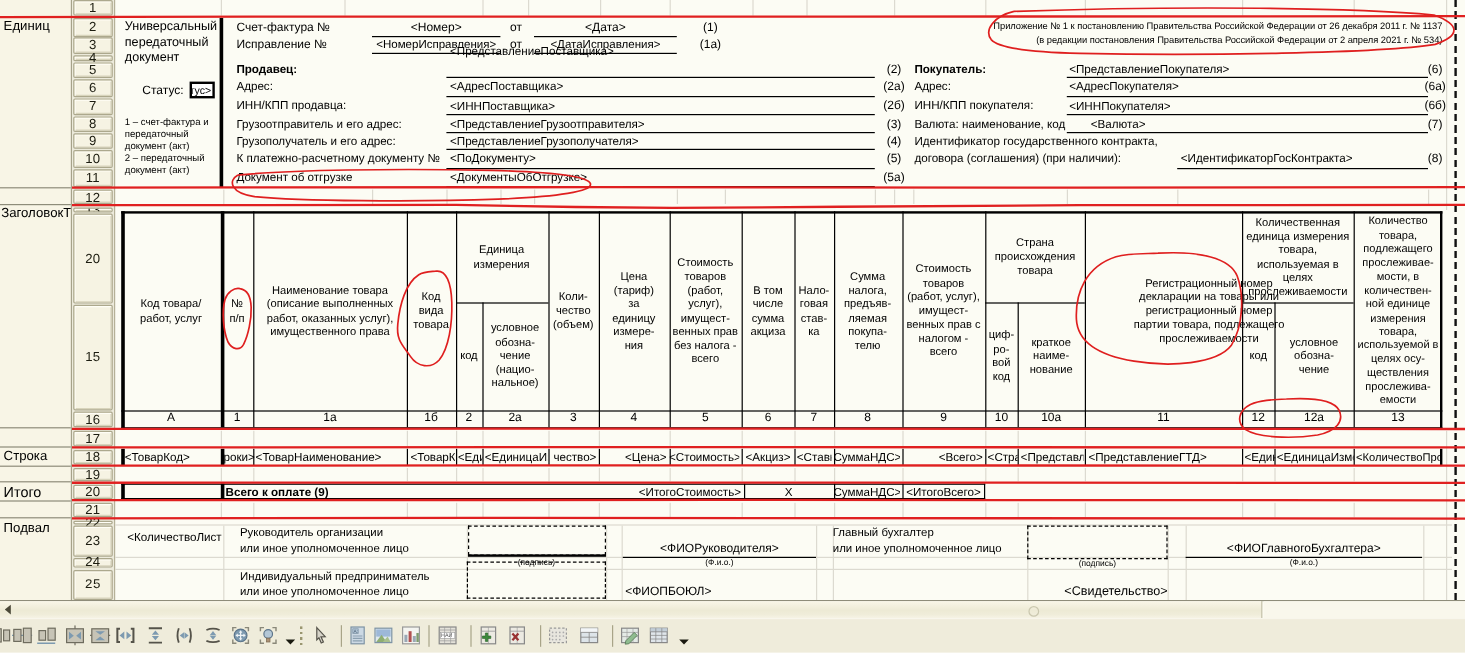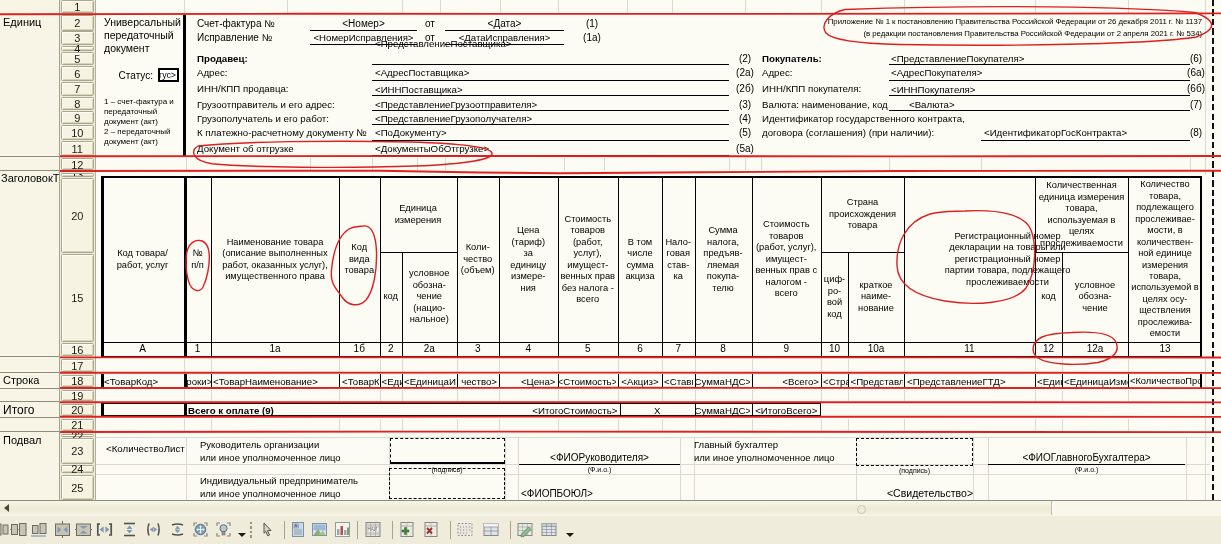--- a/index.html
+++ b/index.html
@@ -90,21 +90,21 @@
 <div class="ab" style="left:60.5px;top:433.5px;width:33.5px;height:3.5px;background:#f6f3e3;border:1px solid #aca88d;border-radius:1.5px;box-sizing:border-box;box-shadow:inset 1px 1px 0 #fffef6,inset -1px -1px 0 #d8d4bc;">
       <div style="position:absolute;left:0;top:-4.75px;width:100%;text-align:center;font-size:11px;color:#1c1c10;">22</div>
     </div>
 <div class="ab" style="left:60.5px;top:437.5px;width:33.5px;height:26px;background:#f6f3e3;border:1px solid #aca88d;border-radius:1.5px;box-sizing:border-box;box-shadow:inset 1px 1px 0 #fffef6,inset -1px -1px 0 #d8d4bc;">
       <div style="position:absolute;left:0;top:6.5px;width:100%;text-align:center;font-size:11px;color:#1c1c10;">23</div>
     </div>
 <div class="ab" style="left:60.5px;top:464.5px;width:33.5px;height:8.5px;background:#f6f3e3;border:1px solid #aca88d;border-radius:1.5px;box-sizing:border-box;box-shadow:inset 1px 1px 0 #fffef6,inset -1px -1px 0 #d8d4bc;">
       <div style="position:absolute;left:0;top:-2.25px;width:100%;text-align:center;font-size:11px;color:#1c1c10;">24</div>
     </div>
 <div class="ab" style="left:60.5px;top:474.5px;width:33.5px;height:25.5px;background:#f6f3e3;border:1px solid #aca88d;border-radius:1.5px;box-sizing:border-box;box-shadow:inset 1px 1px 0 #fffef6,inset -1px -1px 0 #d8d4bc;">
-      <div style="position:absolute;left:0;top:6.25px;width:100%;text-align:center;font-size:11px;color:#1c1c10;">25</div>
+      <div style="position:absolute;left:0;top:6.25px;width:100%;text-align:center;font-size:11px;color:#1c1c10;font-family:Liberation Mono, monospace;">25</div>
     </div>
 <div class="ab" style="left:95px;top:0px;width:1px;height:501px;background:#b5b198;"></div>
 <div class="ab" style="left:184px;top:0px;width:1px;height:13px;background:#dcdad0;"></div>
 <div class="ab" style="left:287px;top:0px;width:1px;height:13px;background:#dcdad0;"></div>
 <div class="ab" style="left:402px;top:0px;width:1px;height:13px;background:#dcdad0;"></div>
 <div class="ab" style="left:440px;top:0px;width:1px;height:13px;background:#dcdad0;"></div>
 <div class="ab" style="left:500px;top:0px;width:1px;height:13px;background:#dcdad0;"></div>
 <div class="ab" style="left:557.5px;top:0px;width:1px;height:13px;background:#dcdad0;"></div>
 <div class="ab" style="left:627px;top:0px;width:1px;height:13px;background:#dcdad0;"></div>
 <div class="ab" style="left:672px;top:0px;width:1px;height:13px;background:#dcdad0;"></div>
@@ -213,21 +213,21 @@
 <div class="ab" style="left:310px;top:44px;width:107px;height:1.2px;background:#000;"></div>
 <div class="ab" style="left:310px;top:32px;width:107px;text-align:center;font-size:9.6px;white-space:nowrap;">&lt;НомерИсправления&gt;</div>
 <div class="ab" style="left:421px;top:32px;width:18px;text-align:center;font-size:10px;white-space:nowrap;">от</div>
 <div class="ab" style="left:445px;top:44px;width:119px;height:1.2px;background:#000;"></div>
 <div class="ab" style="left:445px;top:32px;width:119px;text-align:center;font-size:9.6px;white-space:nowrap;">&lt;ДатаИсправления&gt;</div>
 <div class="ab" style="left:576px;top:32px;width:32px;text-align:center;font-size:10px;white-space:nowrap;">(1а)</div>
 <div class="ab" style="left:197px;top:53px;font-size:9.7px;white-space:nowrap;font-weight:bold;">Продавец:</div>
 <div class="ab" style="left:197px;top:66.5px;font-size:9.7px;white-space:nowrap;">Адрес:</div>
 <div class="ab" style="left:197px;top:83px;font-size:9.7px;white-space:nowrap;">ИНН/КПП продавца:</div>
 <div class="ab" style="left:197px;top:98.5px;font-size:9.7px;white-space:nowrap;">Грузоотправитель и его адрес:</div>
-<div class="ab" style="left:197px;top:112.5px;font-size:9.7px;white-space:nowrap;">Грузополучатель и его работ:</div>
+<div class="ab" style="left:197px;top:112.5px;font-size:9.7px;white-space:nowrap;">Грузополучатель и его адрес:</div>
 <div class="ab" style="left:197px;top:127px;font-size:9.7px;white-space:nowrap;">К платежно-расчетному документу №</div>
 <div class="ab" style="left:197px;top:142.5px;font-size:9.7px;white-space:nowrap;">Документ об отгрузке</div>
 <div class="ab" style="left:375px;top:38px;font-size:9.7px;white-space:nowrap;">&lt;ПредставлениеПоставщика&gt;</div>
 <div class="ab" style="left:372px;top:64px;width:357px;height:1.2px;background:#000;"></div>
 <div class="ab" style="left:375px;top:67px;font-size:9.7px;white-space:nowrap;">&lt;АдресПоставщика&gt;</div>
 <div class="ab" style="left:372px;top:80px;width:357px;height:1.2px;background:#000;"></div>
 <div class="ab" style="left:375px;top:83.5px;font-size:9.7px;white-space:nowrap;">&lt;ИННПоставщика&gt;</div>
 <div class="ab" style="left:372px;top:95px;width:357px;height:1.2px;background:#000;"></div>
 <div class="ab" style="left:375px;top:98.5px;font-size:9.7px;white-space:nowrap;">&lt;ПредставлениеГрузоотправителя&gt;</div>
 <div class="ab" style="left:372px;top:110px;width:357px;height:1.2px;background:#000;"></div>

